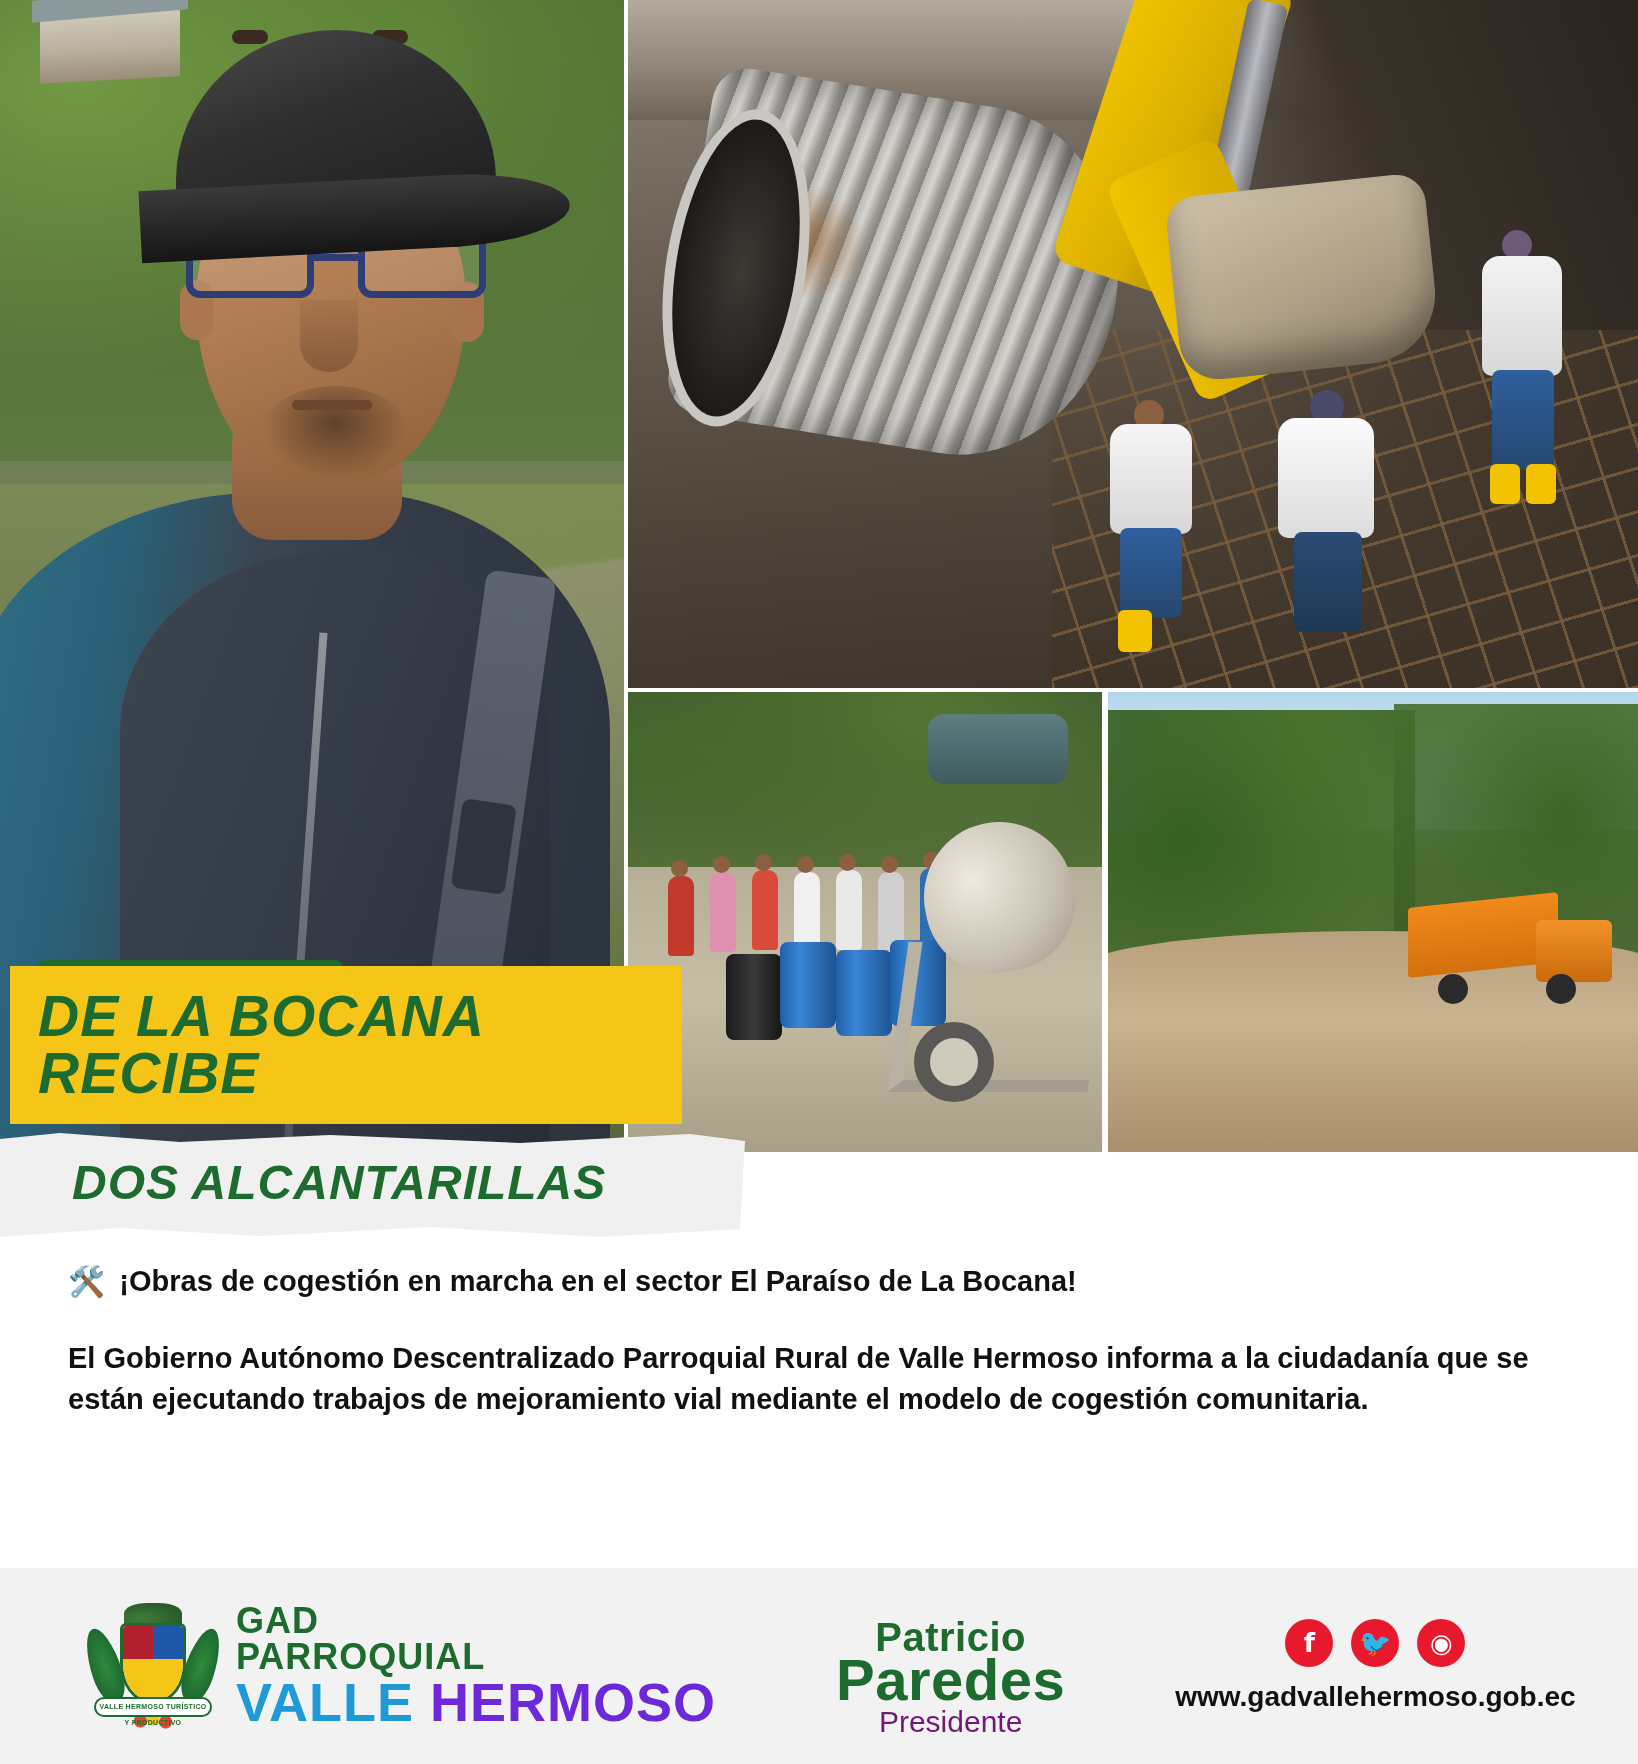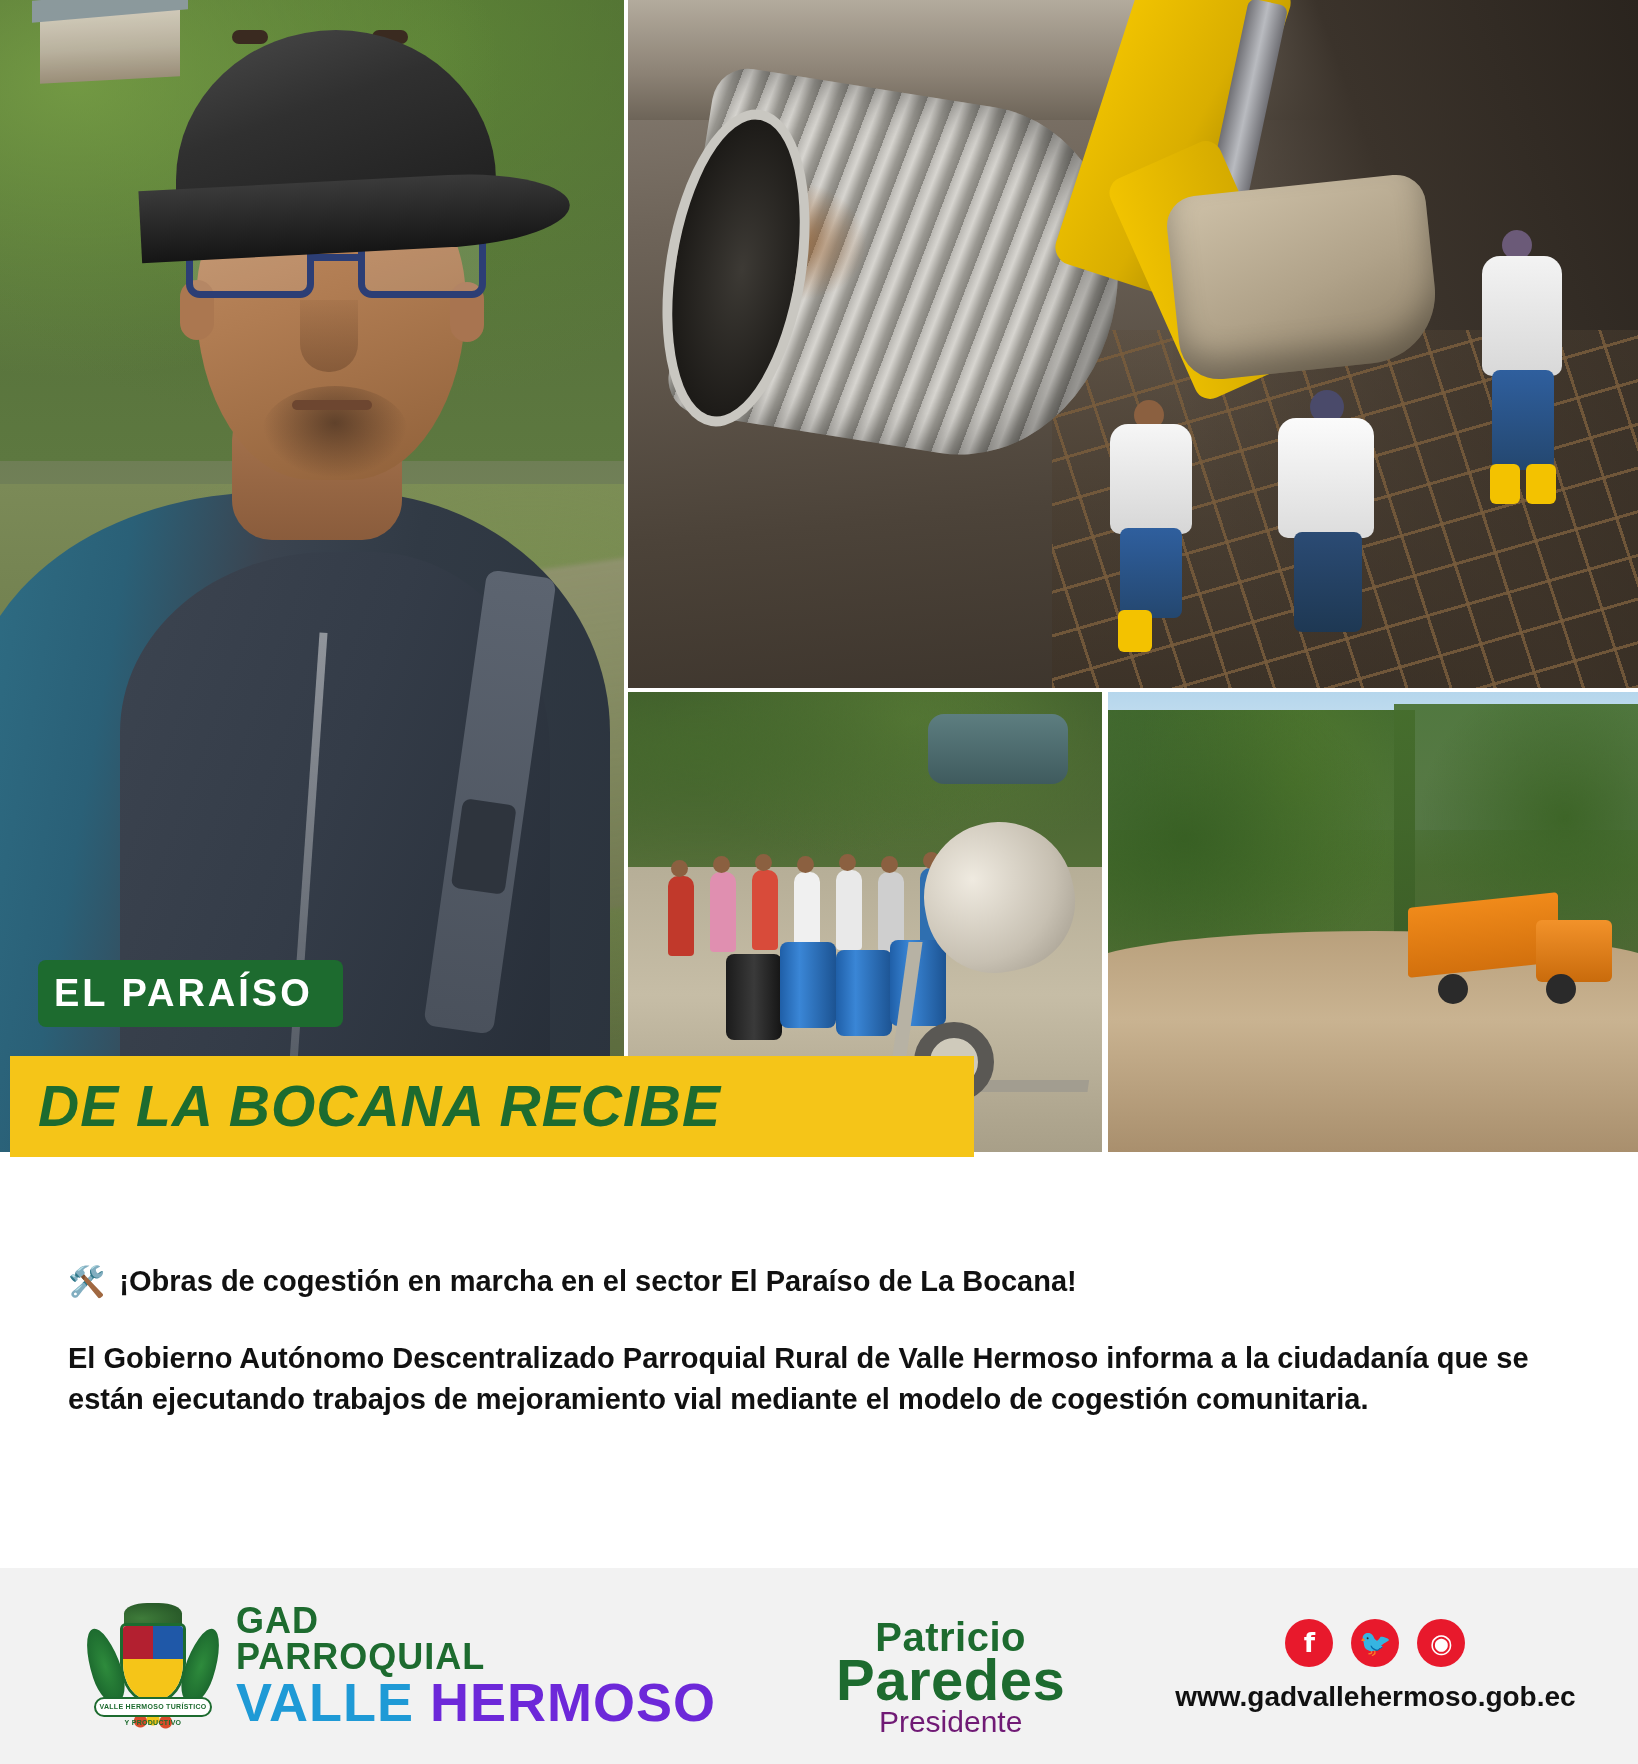--- a/index.html
+++ b/index.html
@@ -316,22 +316,22 @@
     background: #1d6b2f;
     color: #ffffff;
     font-size: 38px;
     font-weight: bold;
     letter-spacing: 3px;
     padding: 12px 30px 12px 16px;
     border-radius: 8px;
   }
   .headline-bar {
     position: absolute;
-    left: 10px; top: 1056px;
-    width: 964px;
+    left: 10px; top: 966px;
+    width: 672px;
     background: #f5c518;
     padding: 22px 24px 22px 28px;
   }
   .headline-bar span {
     display: block;
     color: #1d6b2f;
     font-size: 57px;
     font-weight: bold;
     font-style: italic;
     letter-spacing: 1px;
@@ -578,20 +578,23 @@
       <div class="rd-truck-wheel" style="left:438px;"></div>
     </div>
   </div>
 
   <div class="kicker">EL PARAÍSO</div>
 
   <div class="headline-bar">
     <span>DE LA BOCANA RECIBE</span>
   </div>
 
+  <div class="subheadline-bar">
+    <span>DOS ALCANTARILLAS</span>
+  </div>
 
   <div class="body-area">
     <div class="lead">
       <span class="emoji">🛠️</span>
       <span>¡Obras de cogestión en marcha en el sector El Paraíso de La Bocana!</span>
     </div>
     <div class="paragraph">El Gobierno Autónomo Descentralizado Parroquial Rural de Valle Hermoso informa a la ciudadanía que se están ejecutando trabajos de mejoramiento vial mediante el modelo de cogestión comunitaria.</div>
   </div>
 
   <div class="footer">

